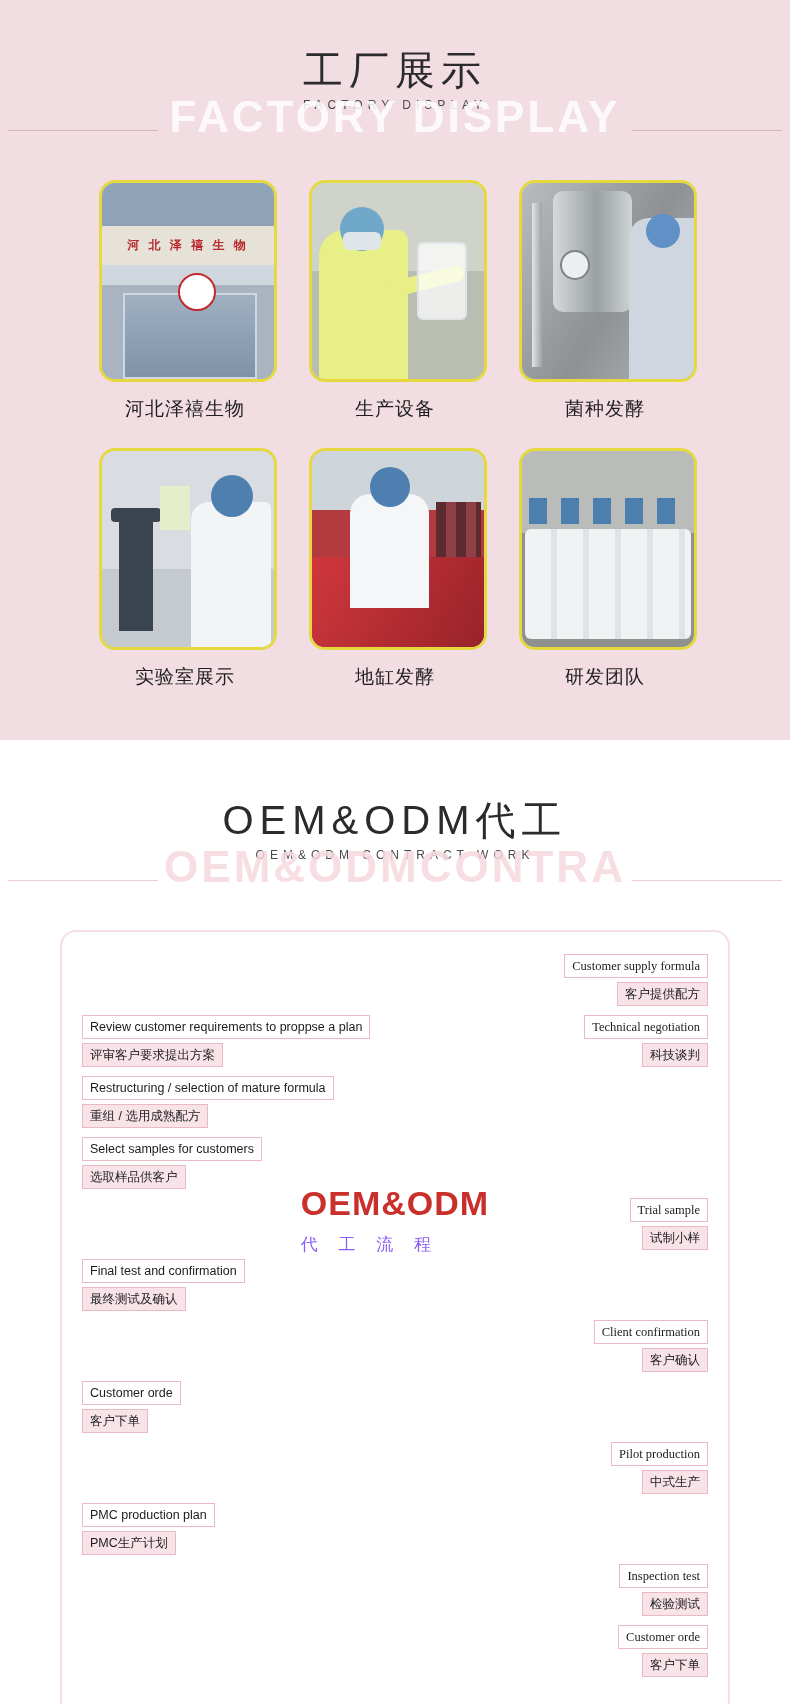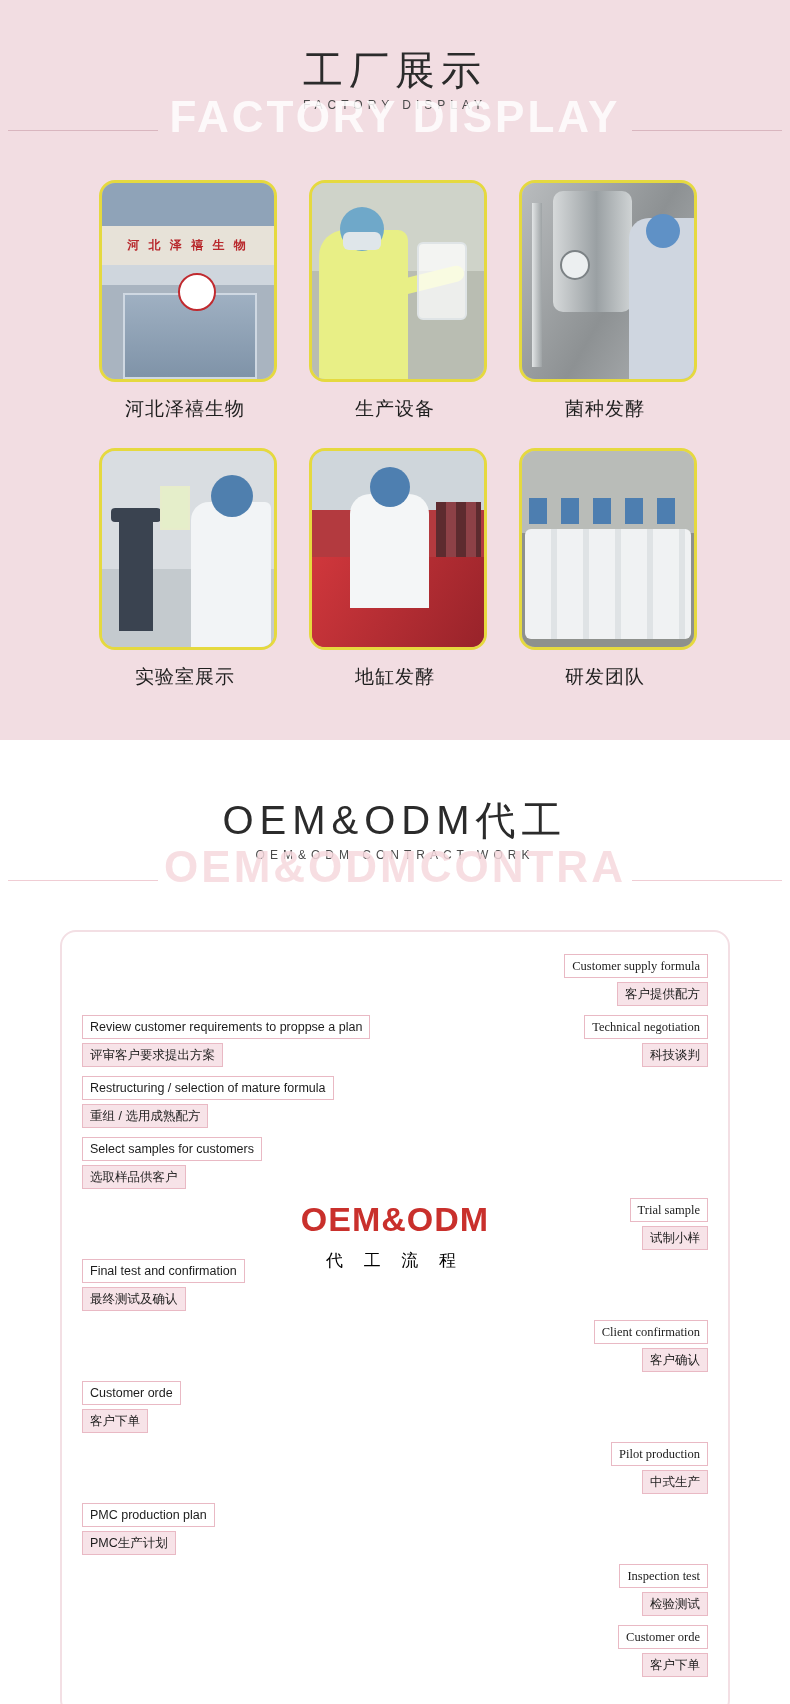--- a/index.html
+++ b/index.html
@@ -175,36 +175,35 @@
     margin: 26px auto 0 auto;
     border: 2px solid #f3dfe4;
     border-radius: 16px;
     background: #fff;
     padding: 22px 20px 28px 20px;
     position: relative;
   }
   .center-label {
     position: absolute;
     left: 50%;
-    top: 268px;
+    top: 252px;
     transform: translateX(-50%);
-    text-align: center;
     pointer-events: none;
   }
   .center-label .big {
     font-size: 34px;
     font-weight: bold;
     color: #c9302c;
     letter-spacing: 1px;
     white-space: nowrap;
   }
   .center-label .small {
     margin-top: 10px;
     font-size: 17px;
-    color: #000000;
+    color: #8b5cf6;
     letter-spacing: 8px;
   }
 
   .row-line {
     position: relative;
     display: flex;
     margin-bottom: 9px;
   }
   .row-line.right { justify-content: flex-end; }
   .row-line.left  { justify-content: flex-start; }

